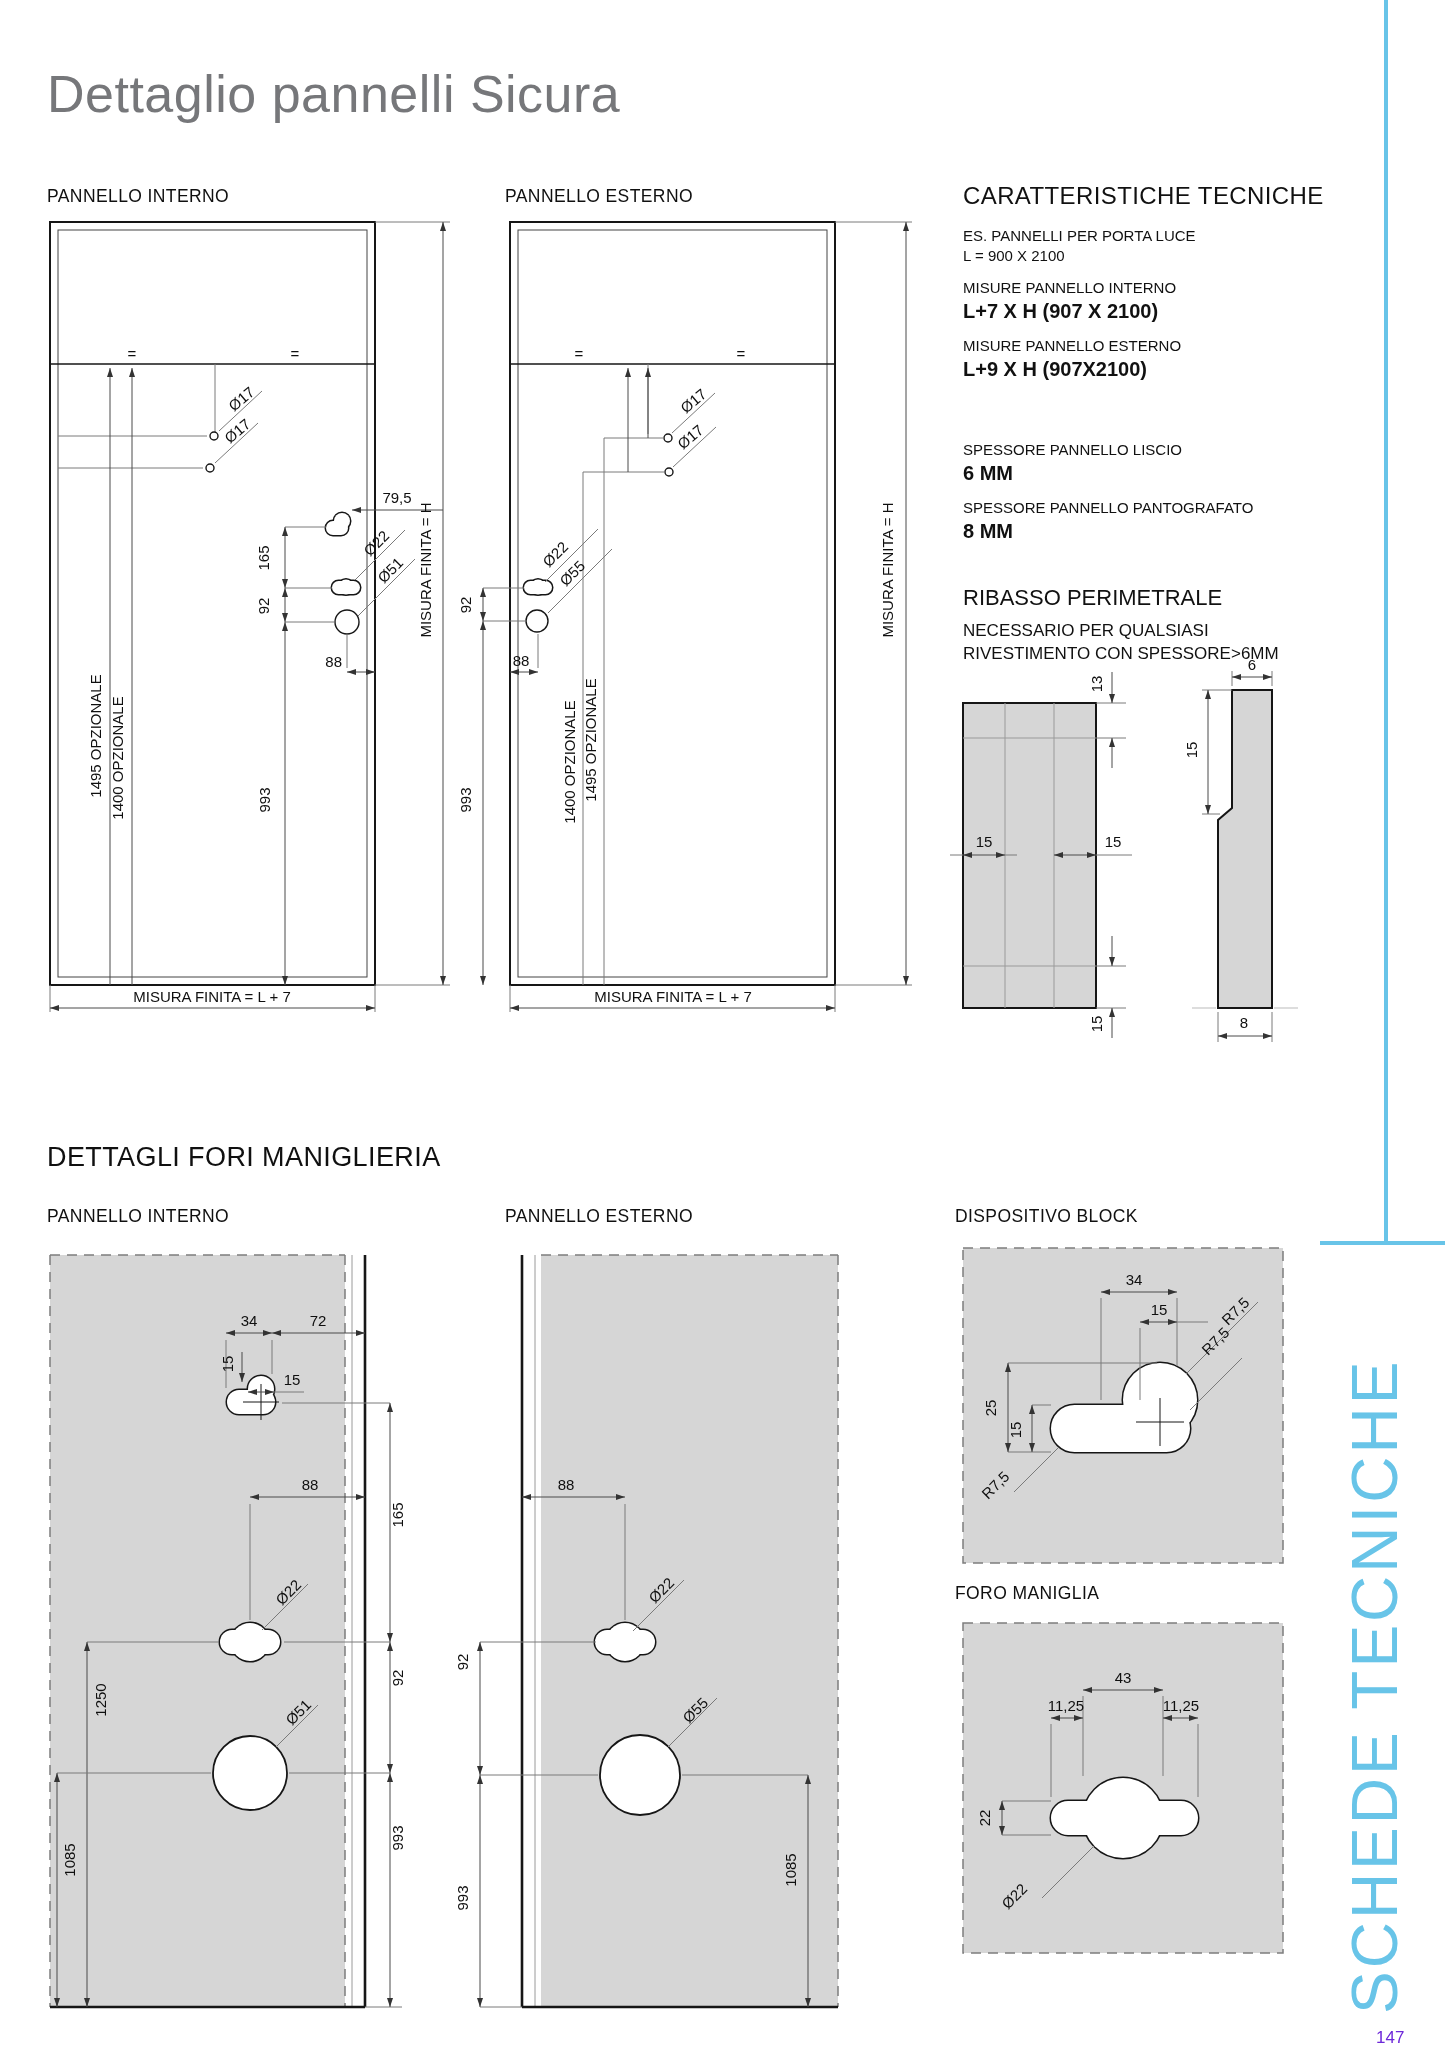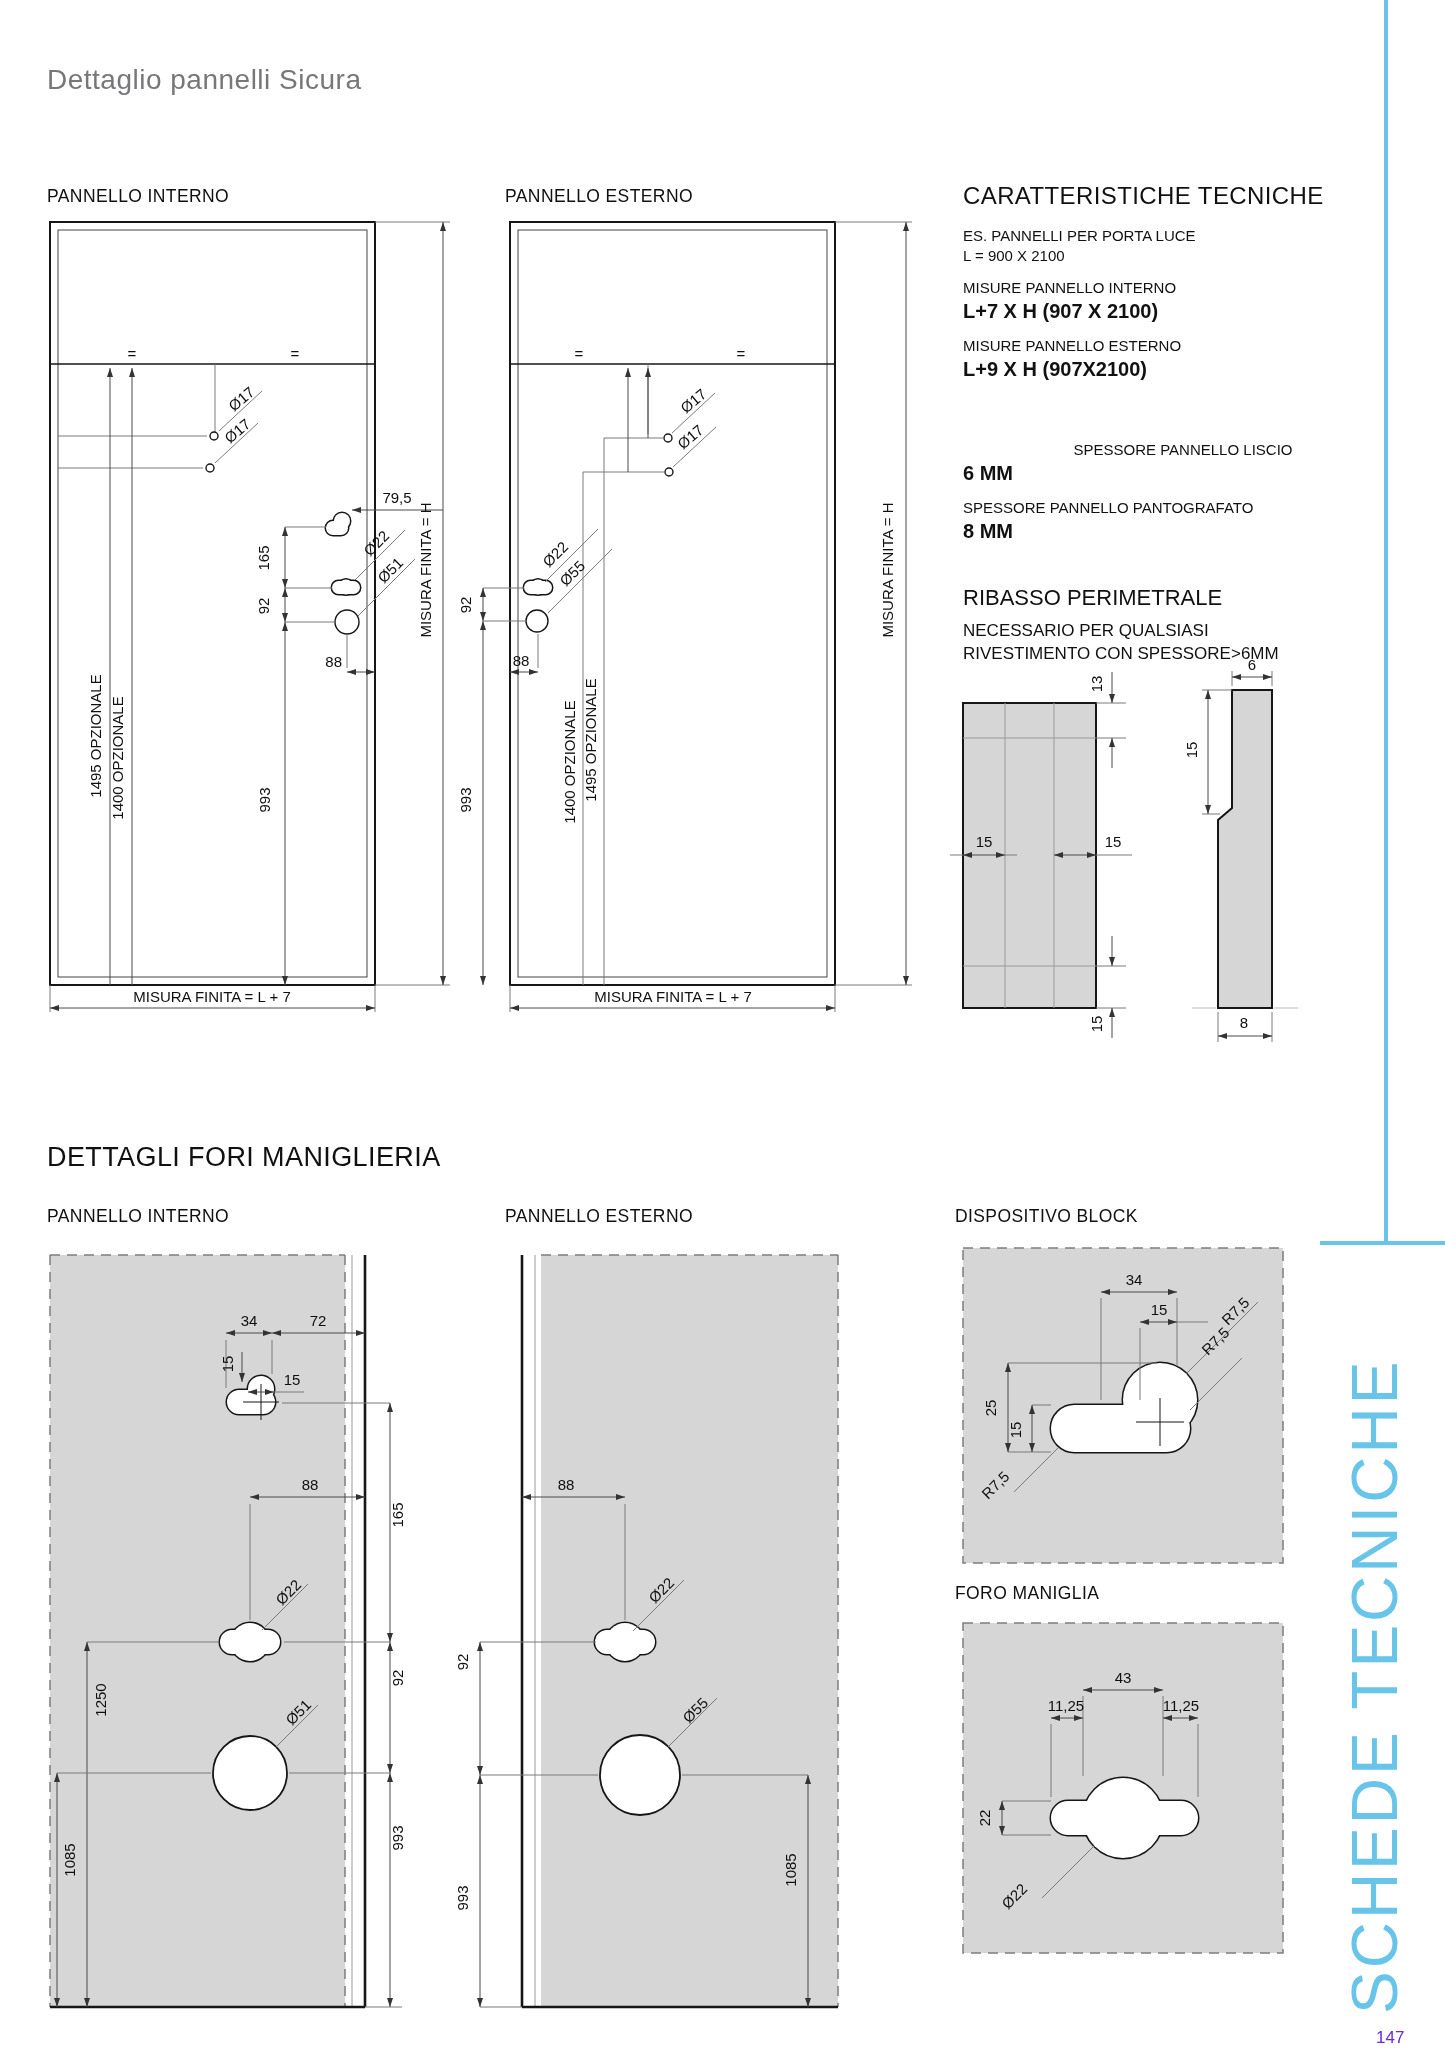--- a/index.html
+++ b/index.html
@@ -24,29 +24,29 @@
   .hole{fill:#fff;stroke:#161616;stroke-width:1.4}
   .hole2{fill:#fff;stroke:#161616;stroke-width:1.8}
   .u1{fill:#fff;stroke:#161616;stroke-width:3}
   .u2{fill:#fff;stroke:none}
   svg text{font-family:"Liberation Sans",sans-serif;font-size:15px;fill:#0f0f0f}
   svg text.mid{text-anchor:middle}
   svg text.end{text-anchor:end}
 
   
   .abs{position:absolute;}
-  #page-title{left:47px;top:64px;font-size:28px;color:#76777a;letter-spacing:0.5px;}
+  #page-title{left:47px;top:64px;font-size:52px;color:#76777a;letter-spacing:0.5px;}
   .draw-label{font-size:17.5px;color:#101010;letter-spacing:0.4px;}
   #specs{left:963px;top:182px;width:440px;}
   #specs .h{font-size:24px;margin:0 0 16px 0;letter-spacing:0.4px;}
   #specs p{margin:0;}
   #specs .s{font-size:15px;line-height:20px;}
   #specs .b{font-size:20px;font-weight:bold;line-height:26px;margin-bottom:12px;}
   #specs .gap{margin-top:12px;}
-  #specs .biggap{margin-top:58px;text-align:center;}
+  #specs .biggap{margin-top:58px;}
   #ribasso-text{left:963px;top:585px;width:420px;}
   #ribasso-text .h{font-size:22px;font-weight:normal;margin:0 0 8px 0;}
   #ribasso-text p{margin:0;font-size:17px;line-height:23px;}
   #bottom-heading{left:47px;top:1142px;font-size:27px;color:#101010;letter-spacing:0.4px;}
   #side-label{left:1338px;top:2014px;width:746px;transform:rotate(-90deg);
       transform-origin:0 0;font-size:64px;letter-spacing:3px;color:#68c4e8;white-space:nowrap;}
   #accent-vline{left:1384px;top:0;width:4px;height:1243px;background:#68c4e8;}
   #accent-hline{left:1320px;top:1241px;width:125px;height:4px;background:#68c4e8;}
   #page-number{left:1376px;top:2028px;font-size:17px;color:#6d28d9;}
 </style>

